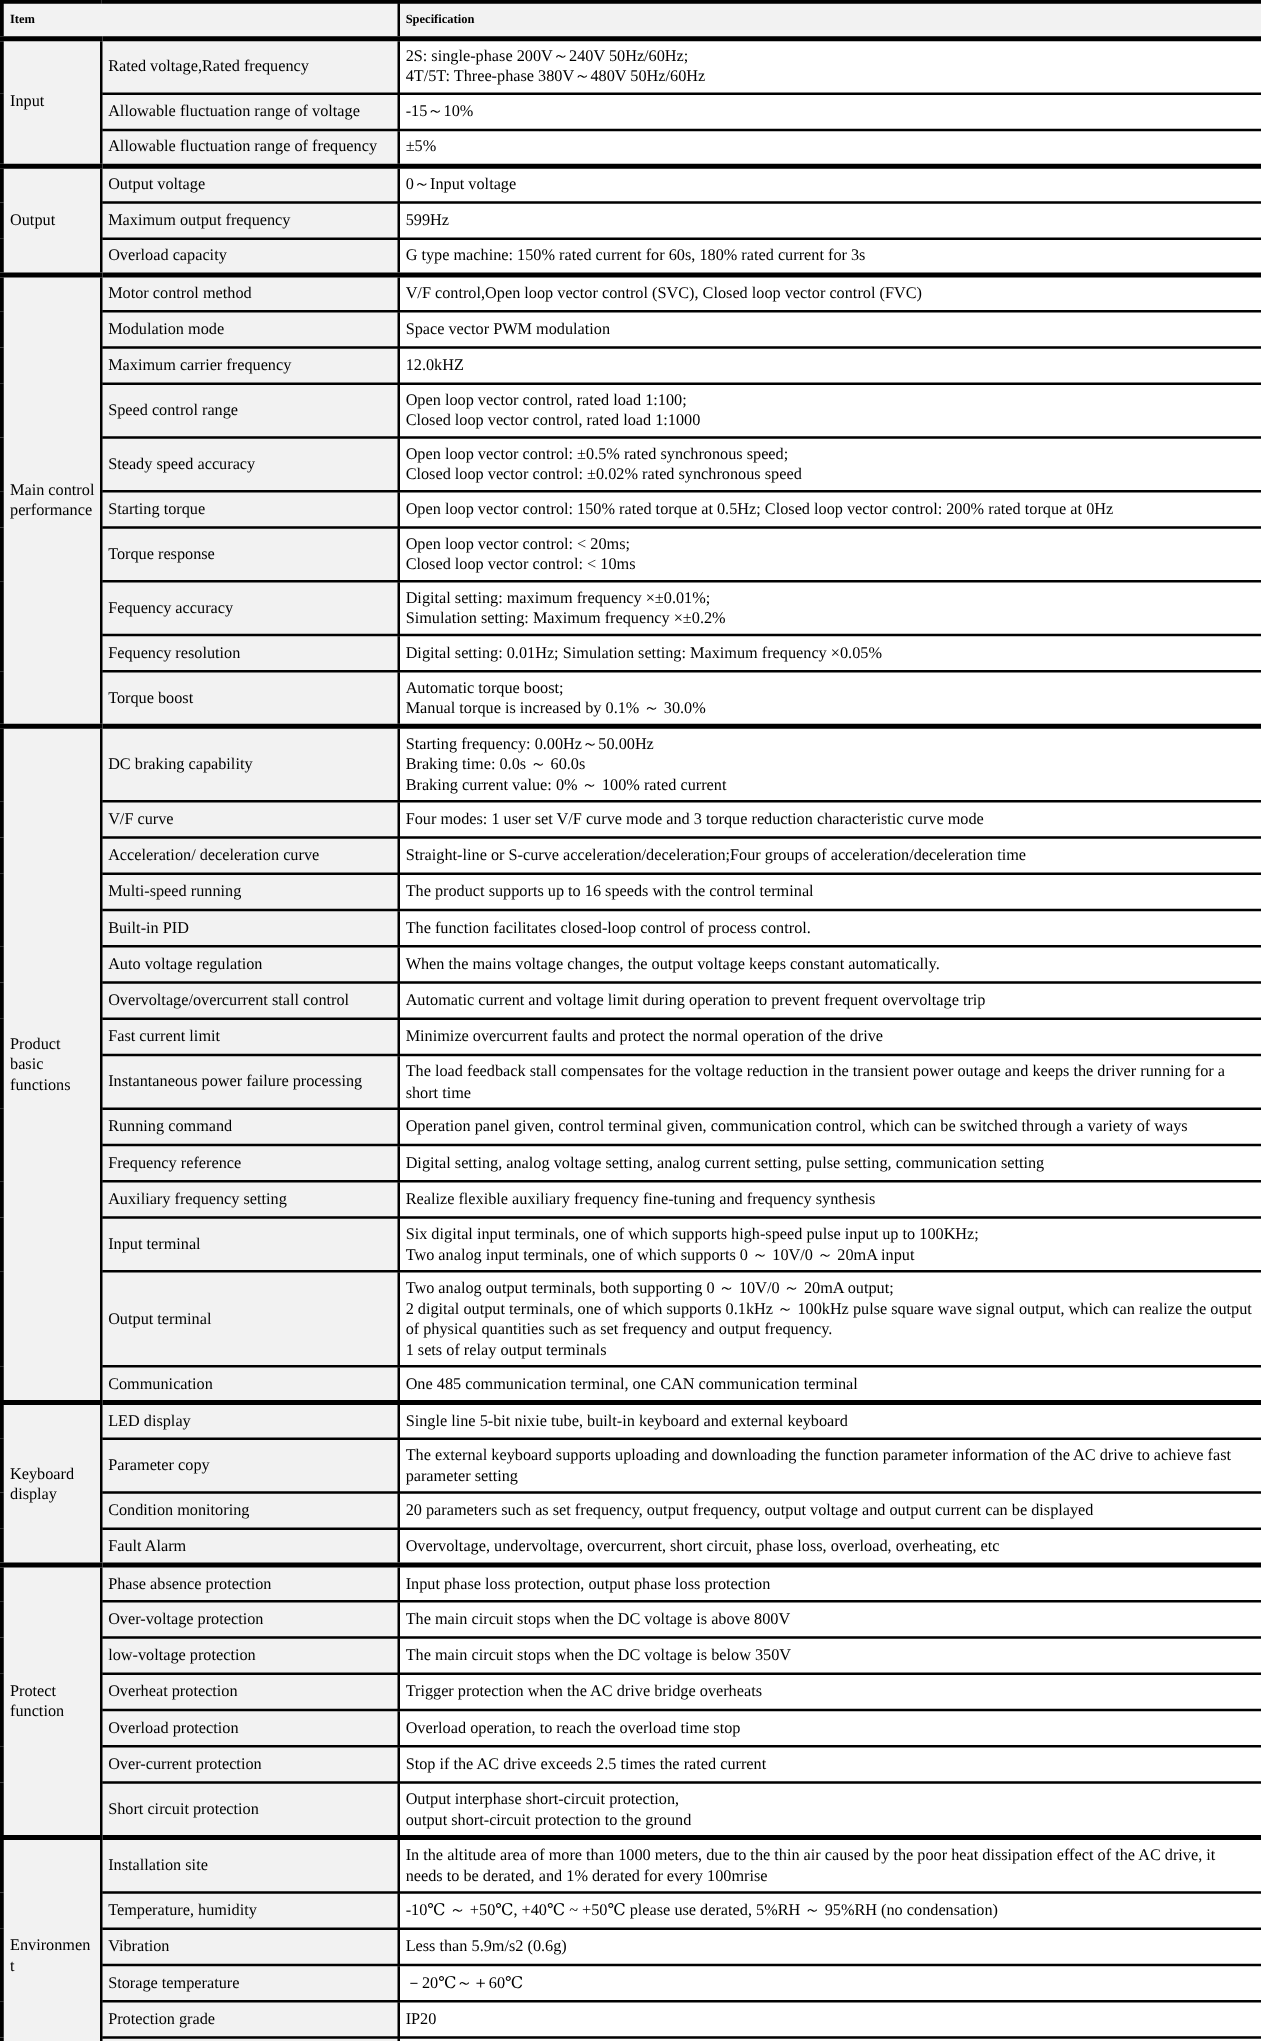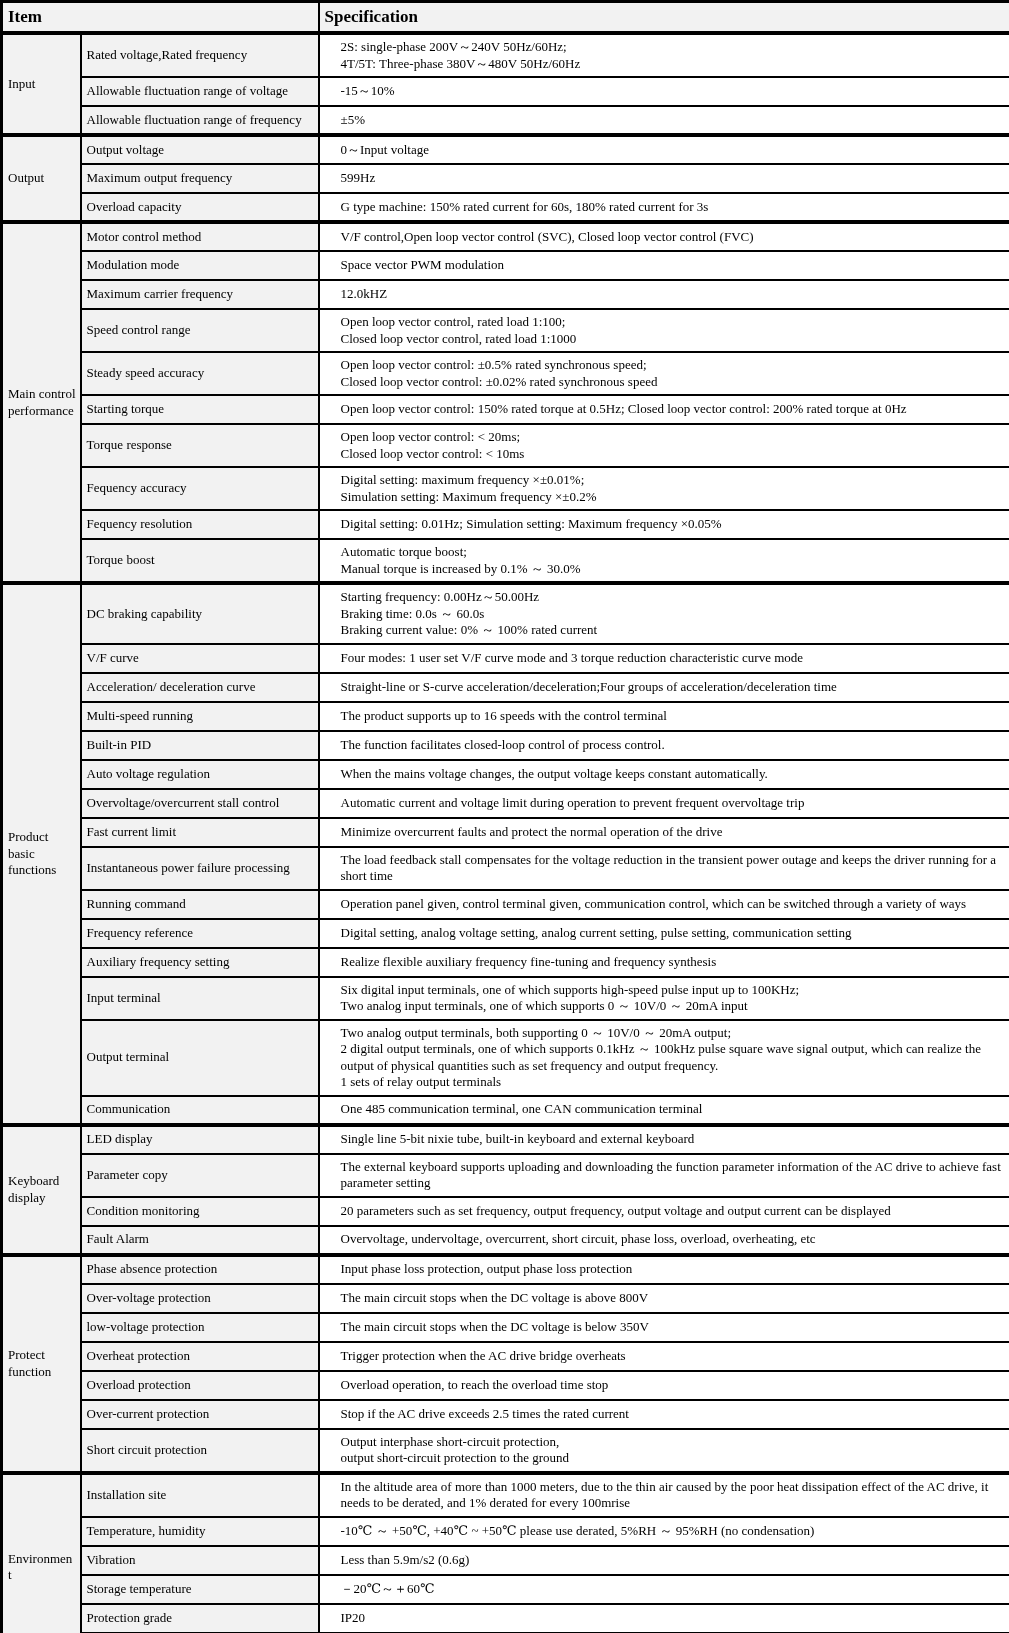--- a/index.html
+++ b/index.html
@@ -20,41 +20,41 @@
     font-family:"Liberation Serif","DejaVu Serif",serif;
     color:var(--text);
   }
   col.c1{width:79px;}
   col.c2{width:238px;}
   col.c3{width:692px;}
   thead th{
     border:2px solid var(--border);
     border-bottom:3px solid var(--border);
     background:var(--header-bg);
-    font-size:17px;
+    font-size:10px;
     font-weight:bold;
     height:29px;
     padding:4px 5px;
   }
   th.th-item{text-align:left;}
   th.th-spec{text-align:left;}
   td{
     border:2px solid var(--border);
     font-size:13px;
     line-height:16.5px;
     padding:4px 4px 4px 5px;
     vertical-align:middle;
     height:29px;
     word-wrap:break-word;
   }
   tr.group-start td{border-top:4px solid var(--border);}
   td.group-cell{background:var(--item-bg);}
   td.item-cell{background:var(--item-bg);padding-right:12px;}
   td.spec-cell{background:var(--spec-bg);}
-  .spec-line{display:block;margin-left:16px;}
+  .spec-line{display:block;}
 </style>
 </head>
 <body>
 
 <div class="page">
   <table class="spec-table">
     <colgroup>
       <col class="c1">
       <col class="c2">
       <col class="c3">

